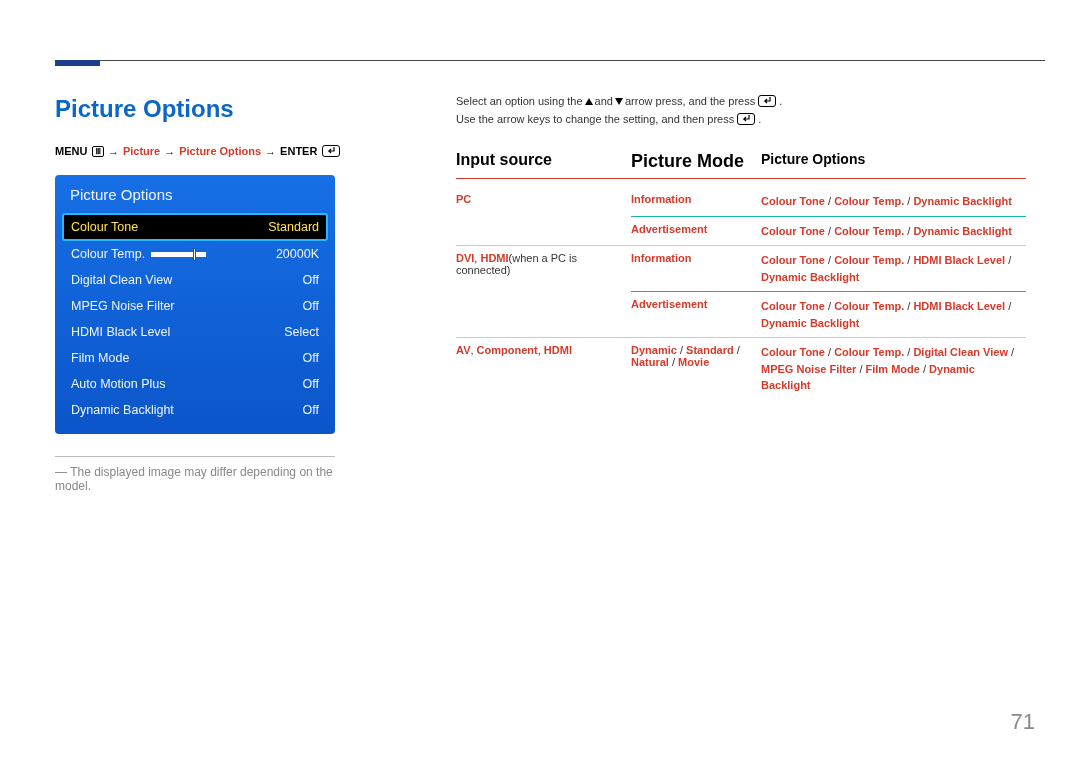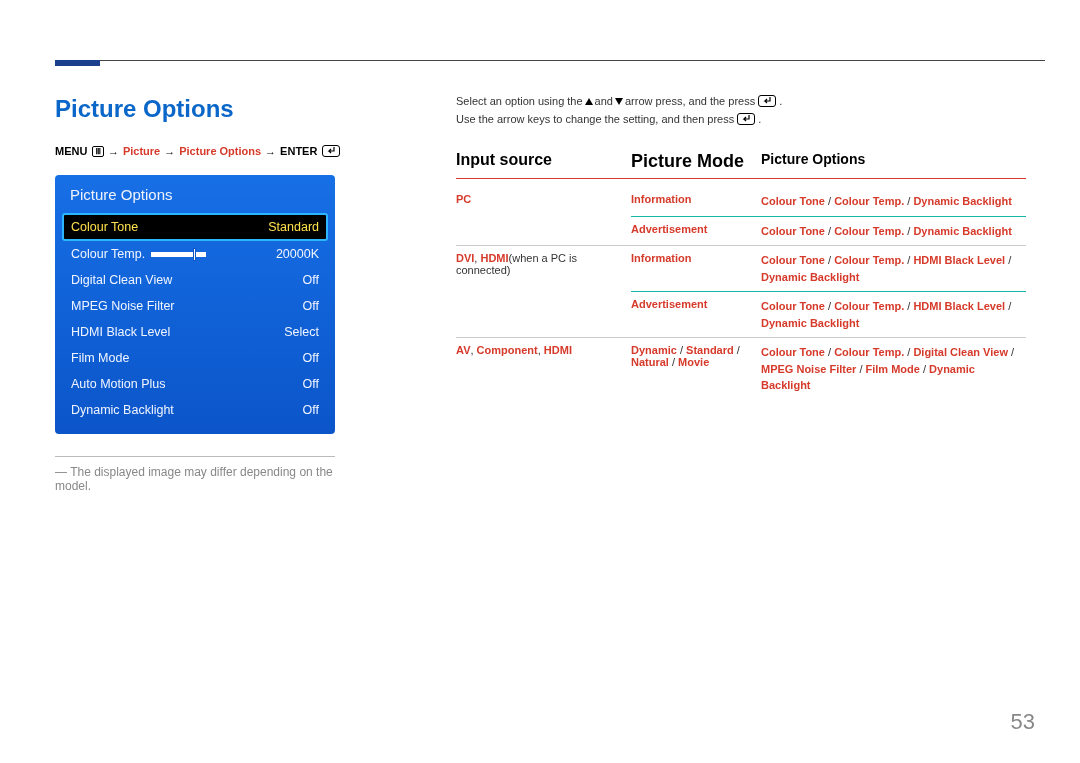--- a/index.html
+++ b/index.html
@@ -324,13 +324,13 @@
             <div class="sub">
               <div class="sc2">Dynamic <span class="plain">/</span> Standard <span class="plain">/</span> Natural <span class="plain">/</span> Movie</div>
               <div class="sc3"><span class="red">Colour Tone</span> / <span class="red">Colour Temp.</span> / <span class="red">Digital Clean View</span> / <span class="red">MPEG Noise Filter</span> / <span class="red">Film Mode</span> / <span class="red">Dynamic Backlight</span></div>
             </div>
           </div>
         </div>
       </div>
   </div>
 </div>
 
-<div class="page-num">53</div>
+<div class="page-num">71</div>
 
 </body></html>

